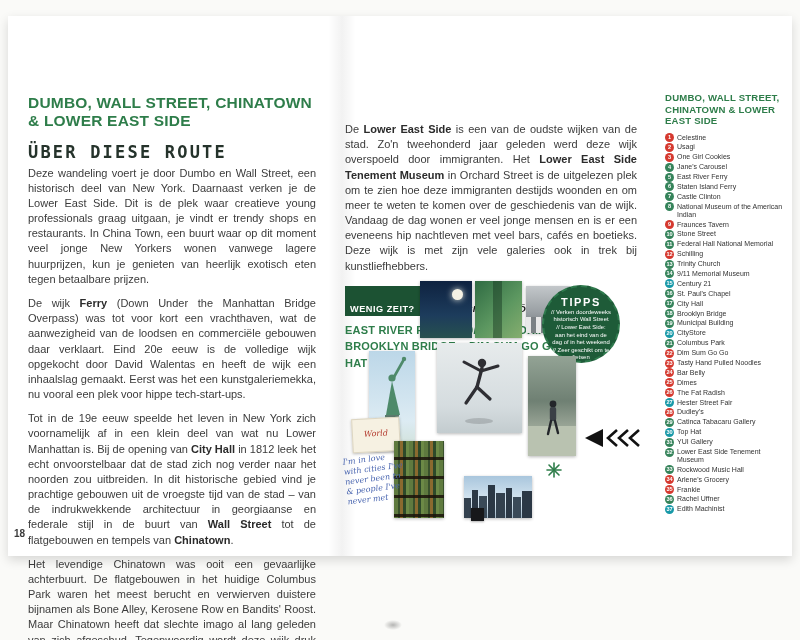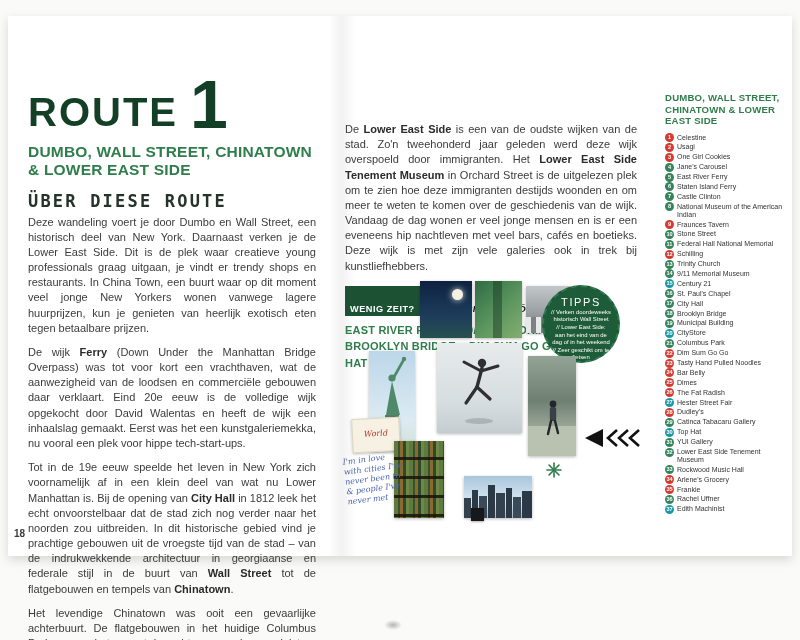--- a/index.html
+++ b/index.html
@@ -38,21 +38,21 @@
   .moon-dot { position:absolute; right:9px; top:8px; width:11px; height:11px; border-radius:50%; background:#f5f2e4; box-shadow:0 0 6px rgba(255,255,240,.9); }
   .ph-door { left:130px; top:3px; width:47px; height:57px; background:linear-gradient(135deg,#2f6b43 0%,#5c9760 55%,#86ae6f 100%); }
   .door-stripe { position:absolute; left:18px; top:0; width:9px; height:100%; background:rgba(20,50,30,.45); }
   .ph-street { left:181px; top:8px; width:44px; height:47px;
       background:linear-gradient(180deg,#c3c7ca 0%,#9aa0a4 55%,#6e7478 100%); }
   .crosswalk { position:absolute; left:0; bottom:0; width:100%; height:16px;
       background:repeating-linear-gradient(90deg,#e8e8e8 0 5px, #7b8185 5px 10px); }
   .tipps { position:absolute; left:197px; top:7px; width:78px; height:78px; border-radius:50%;
       background:#1e5b38; color:#fff; box-sizing:border-box; padding-top:9px; text-align:center;
       border:2px dashed #2f7a4d; }
-  .tipps-title { font-weight:400; font-size:11px; letter-spacing:1.6px; }
+  .tipps-title { font-weight:700; font-size:11px; letter-spacing:1.6px; }
   .tipps-line { font-size:5.9px; line-height:1.22; padding:1px 7px 0; text-align:center; }
   .ph-statue { left:24px; top:73px; width:46px; height:100px; background:linear-gradient(180deg,#bcd7e8 0%,#dcebf3 70%,#cfe0d6 100%); }
   .ph-jump { left:92px; top:65px; width:85px; height:90px; background:linear-gradient(180deg,#e7ebec 0%,#d5dcdf 70%,#c3cccf 100%); }
   .ph-walker { left:183px; top:78px; width:48px; height:100px; background:linear-gradient(180deg,#93a395 0%,#6f8073 45%,#aab3a4 80%,#c5c9ba 100%); }
   .ph-postcard { left:7px; top:140px; width:46px; height:32px; background:#f6f1e2; border:1px solid #ddd6c2;
       transform:rotate(-3deg); color:#b33a2e; font-family:"DejaVu Serif", serif; font-style:italic;
       font-size:8px; text-align:center; line-height:30px; }
   .ph-bottles { left:49px; top:163px; width:50px; height:77px;
       background:
         repeating-linear-gradient(180deg, rgba(26,18,10,0) 0 16px, rgba(26,18,10,.85) 16px 19px),
@@ -73,24 +73,20 @@
   .dir-label { flex:1; }
 </style>
 </head>
 <body>
 
 <div class="canvas">
   <div class="spread">
     <div class="gutter"></div>
 
     <div class="left-col">
-      <div class="route-row">
-        <span class="route-word">ROUTE</span>
-        <span class="route-num">1</span>
-      </div>
       <div class="route-sub">DUMBO, WALL STREET, CHINATOWN &amp; LOWER EAST SIDE</div>
 
       <div class="stencil">ÜBER DIESE ROUTE</div>
       <p class="body">Deze wandeling voert je door Dumbo en Wall Street, een historisch deel van New York. Daarnaast verken je de Lower East Side. Dit is de plek waar creatieve young professionals graag uitgaan, je vindt er trendy shops en restaurants. In China Town, een buurt waar op dit moment veel jonge New Yorkers wonen vanwege lagere huurprijzen, kun je genieten van heerlijk exotisch eten tegen betaalbare prijzen.</p>
 
       <p class="body">De wijk <b>Ferry</b> (Down Under the Manhattan Bridge Overpass) was tot voor kort een vrachthaven, wat de aanwezigheid van de loodsen en commerciële gebouwen daar verklaart. Eind 20e eeuw is de volledige wijk opgekocht door David Walentas en heeft de wijk een inhaalslag gemaakt. Eerst was het een kunstgaleriemekka, nu vooral een plek voor hippe tech-start-ups.</p>
       <p class="body">Tot in de 19e eeuw speelde het leven in New York zich voornamelijk af in een klein deel van wat nu Lower Manhattan is. Bij de opening van <b>City Hall</b> in 1812 leek het echt onvoorstelbaar dat de stad zich nog verder naar het noorden zou uitbreiden. In dit historische gebied vind je prachtige gebouwen uit de vroegste tijd van de stad – van de indrukwekkende architectuur in georgiaanse en federale stijl in de buurt van <b>Wall Street</b> tot de flatgebouwen en tempels van <b>Chinatown</b>.</p>
       <p class="body">Het levendige Chinatown was ooit een gevaarlijke achterbuurt. De flatgebouwen in het huidige Columbus Park waren het meest berucht en verwierven duistere bijnamen als Bone Alley, Kerosene Row en Bandits' Roost. Maar Chinatown heeft dat slechte imago al lang geleden van zich afgeschud. Tegenwoordig wordt deze wijk druk bezocht door de jonge New Yorkers vanwege de vele winkeltjes en restaurants.</p>
     </div>
     <div class="pagenum">18</div>

